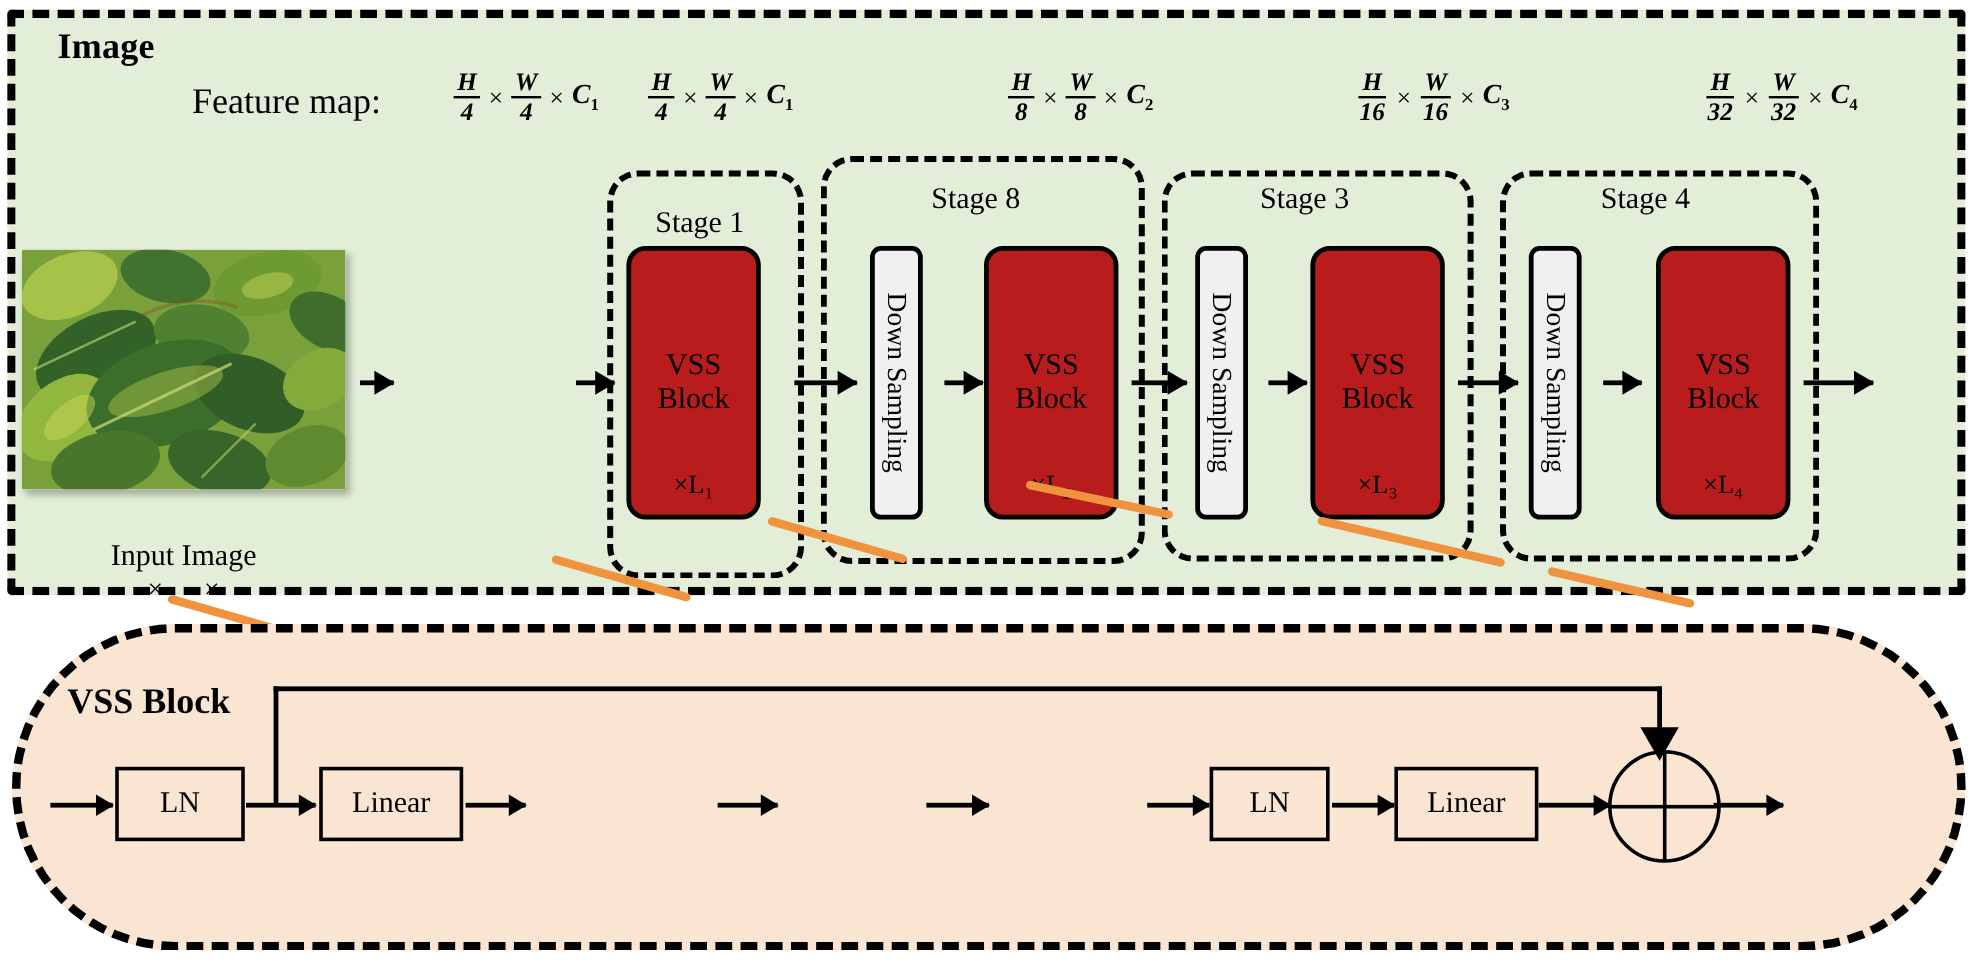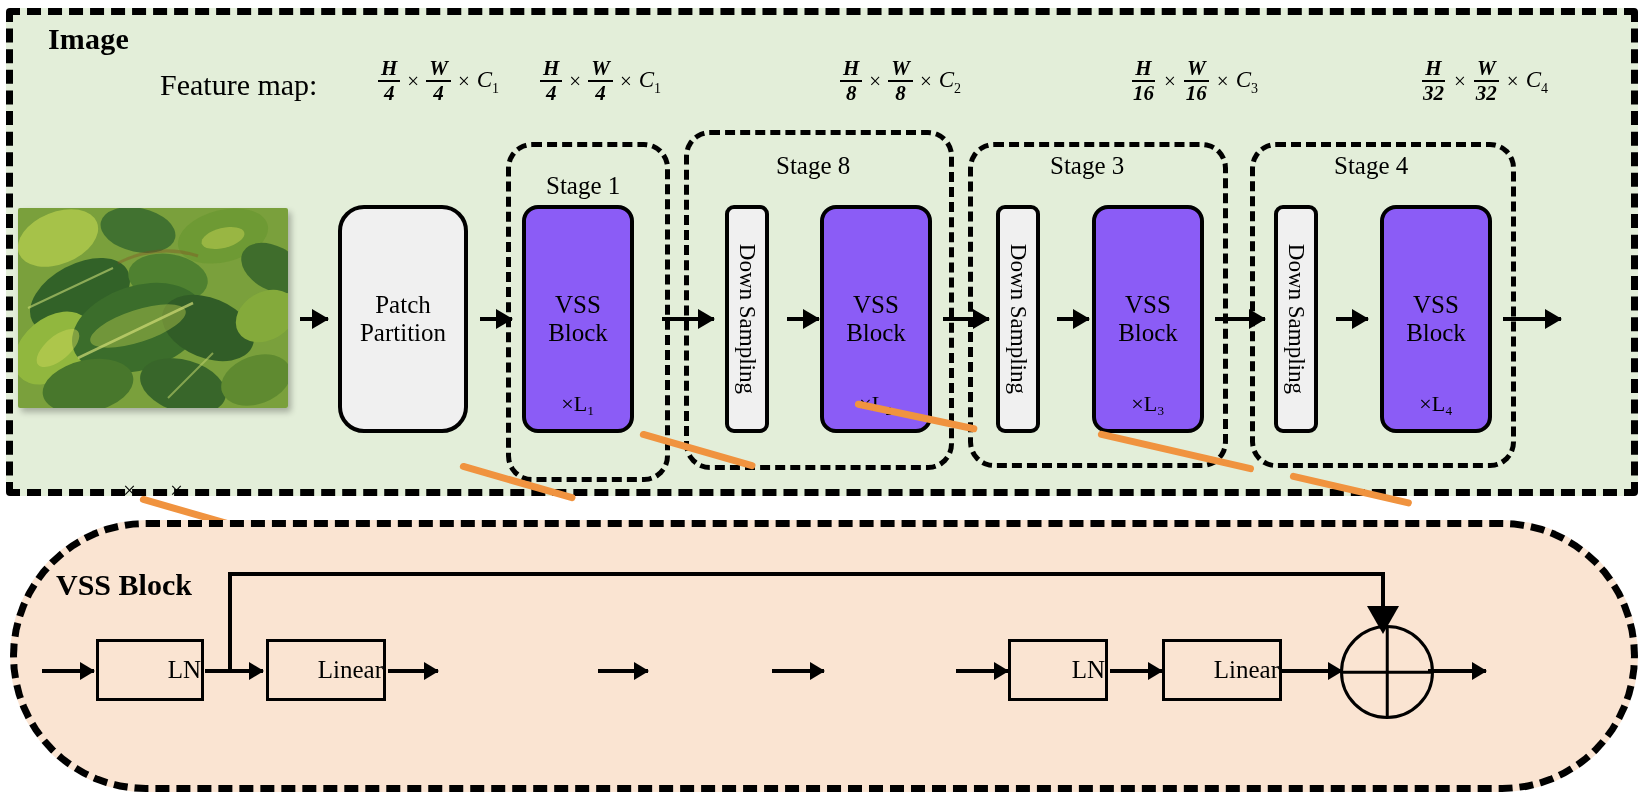--- a/index.html
+++ b/index.html
@@ -26,21 +26,21 @@
     font-size:30px;
   }
 
   
   .fm{position:absolute;top:58px;display:flex;align-items:center;
       font-weight:bold;font-style:italic;font-size:21px;gap:6px;}
   .frac{display:inline-flex;flex-direction:column;align-items:center;line-height:1.02;}
   .frac .num{border-bottom:2.6px solid #000;padding:0 3px 1px 3px;}
   .frac .den{padding:1px 3px 0 3px;}
   .times{font-style:normal;font-weight:normal;font-size:21px;padding:0 1px;}
-  .csym{font-weight:normal;font-style:italic;font-size:23px;}
+  .csym{font-weight:bold;font-style:italic;font-size:23px;}
   .csym sub{font-size:14px;font-style:normal;}
 
   
   .stage-box{position:absolute;border:5px dashed #000;border-radius:26px;box-sizing:border-box;}
   .stage-label{position:absolute;font-size:25px;}
 
   
   #input-photo{
     position:absolute;left:18px;top:208px;width:270px;height:200px;
     border-radius:2px;overflow:hidden;
@@ -51,21 +51,21 @@
               letter-spacing:34px;text-indent:34px;}
 
   
   .node{
     position:absolute;box-sizing:border-box;
     border:4px solid #000;
     display:flex;align-items:center;justify-content:center;
     text-align:center;line-height:1.12;
   }
   .node.gray{background:#f0f0f0;}
-  .node.peach{background:#8b5cf6;text-align:center;}
+  .node.peach{background:#b91c1c;text-align:center;}
 
   #patch-partition{left:338px;top:205px;width:130px;height:228px;border-radius:26px;font-size:25px;}
 
   .vss{border-radius:16px;font-size:25px;}
   .vss .vl{position:absolute;bottom:12px;left:0;width:100%;font-size:22px;}
 
   .downsample{
     width:44px;border-radius:9px;background:#f0f0f0;
   }
   .downsample span{
@@ -88,21 +88,21 @@
     background:#fae4d2;
     border:7px dashed #000;
     border-radius:136px;
     box-sizing:border-box;
   }
   #vss-panel-title{position:absolute;left:56px;top:568px;font-size:30px;font-weight:bold;}
 
   .sub{
     position:absolute;box-sizing:border-box;border:3.5px solid #000;
     background:#fae4d2;height:62px;
-    display:flex;align-items:center;justify-content:flex-end;font-size:25px;
+    display:flex;align-items:center;justify-content:center;font-size:25px;
   }
   .sub.cyan{background:#ccf5fd;}
 
   .sarrow{position:absolute;height:3.5px;background:#000;top:669px;}
   .sarrow:after{content:"";position:absolute;right:-1px;top:50%;
     transform:translateY(-50%);
     border-left:15px solid #000;border-top:9px solid transparent;border-bottom:9px solid transparent;}
 
   
   #res-h{position:absolute;left:228px;top:572px;width:1156px;height:3.5px;background:#000;}
@@ -228,38 +228,33 @@
         <ellipse cx="120" cy="118" rx="50" ry="16" fill="#b9cd4e" opacity="0.45" transform="rotate(-18 120 118)"></ellipse>
         <ellipse cx="40" cy="140" rx="26" ry="12" fill="#cdd95a" opacity="0.5" transform="rotate(-40 40 140)"></ellipse>
         <ellipse cx="205" cy="30" rx="22" ry="10" fill="#c7d553" opacity="0.5" transform="rotate(-14 205 30)"></ellipse>
         <path d="M60 150 L175 95" stroke="#d5e07a" stroke-width="2.5" fill="none" opacity="0.7"></path>
         <path d="M10 100 L95 60" stroke="#cfe07a" stroke-width="2" fill="none" opacity="0.6"></path>
         <path d="M150 190 L195 145" stroke="#bcd06a" stroke-width="2" fill="none" opacity="0.6"></path>
         <path d="M100 55 Q140 35 180 48" stroke="#86461f" stroke-width="3" fill="none" opacity="0.35"></path>
       </g>
     </svg>
   </div>
+  <div id="input-caption">Input Image</div>
   <div id="input-dims">××</div>
 
   <div class="arrow" style="left:300px;top:317px;width:28px;"></div>
   <div class="arrow" style="left:480px;top:317px;width:32px;"></div>
   <div class="arrow" style="left:662px;top:317px;width:52px;"></div>
   <div class="arrow" style="left:787px;top:317px;width:32px;"></div>
   <div class="arrow" style="left:943px;top:317px;width:46px;"></div>
   <div class="arrow" style="left:1057px;top:317px;width:32px;"></div>
   <div class="arrow" style="left:1215px;top:317px;width:50px;"></div>
   <div class="arrow" style="left:1336px;top:317px;width:32px;"></div>
   <div class="arrow" style="left:1503px;top:317px;width:58px;"></div>
 
-  <div class="node gray" id="patch-partition">
-    <div>
-      <div>Patch</div>
-      <div>Partition</div>
-    </div>
-  </div>
 
   <div class="node peach vss" style="left:522px;top:205px;width:112px;height:228px;">
     <div>
       <div>VSS</div>
       <div>Block</div>
     </div>
     <div class="vl">×L₁</div>
   </div>
 
   <div class="node downsample" style="left:725px;top:205px;height:228px;">

